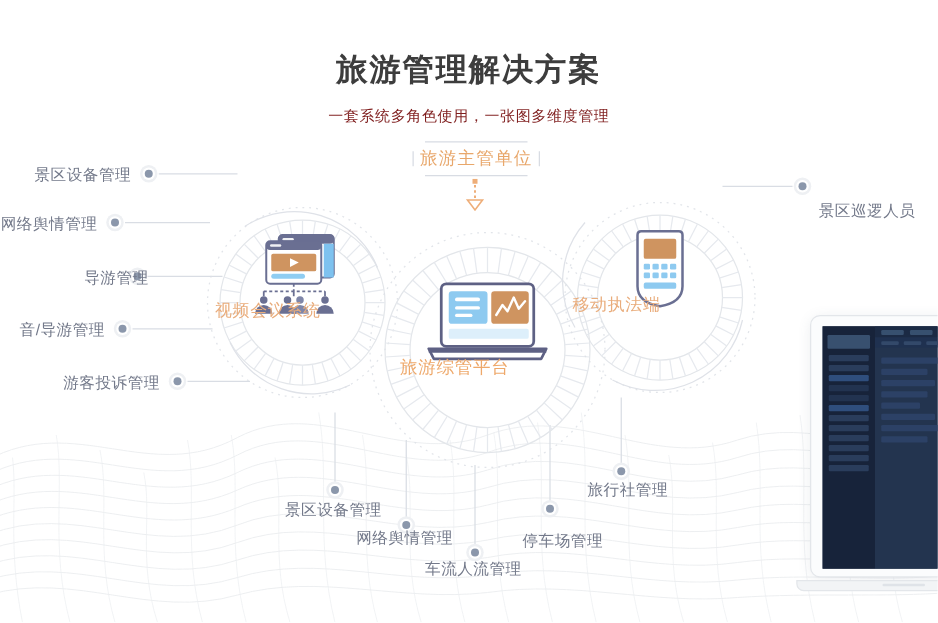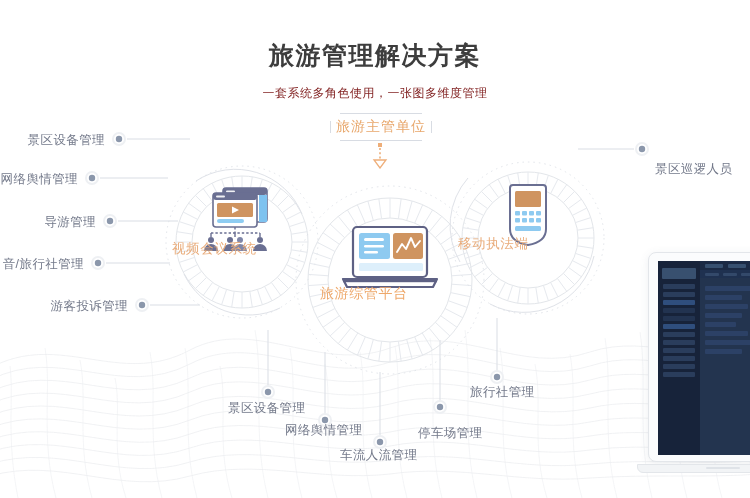--- a/index.html
+++ b/index.html
@@ -458,22 +458,22 @@
       <g transform="translate(497,377)">
           <circle r="7" fill="#eef0f3"></circle>
           <circle r="5" fill="#ffffff"></circle>
           <circle r="3.2" fill="#8b97ab"></circle>
         </g>
     </g>
   </svg>
 
   <div class="leaf r-al" style="left:0;top:132px;width:105px;">景区设备管理</div>
   <div class="leaf r-al" style="left:0;top:171px;width:78px;">网络舆情管理</div>
-  <div class="leaf r-al" style="left:0;top:214px;width:96px;">导游管理</div>
-  <div class="leaf r-al" style="left:0;top:256px;width:84px;">音/旅行社管理</div>
+  <div class="leaf r-al" style="left:0;top:214px;width:96px;padding-left:23px;">导游管理</div>
+  <div class="leaf r-al" style="left:0;top:256px;width:84px;">音/导游管理</div>
   <div class="leaf r-al" style="left:0;top:298px;width:128px;">游客投诉管理</div>
 
   <div class="leaf" style="left:655px;top:142px;margin-top:19px;">景区巡逻人员</div>
 
   <div class="leaf" style="left:228px;top:400px;">景区设备管理</div>
   <div class="leaf" style="left:285px;top:422px;">网络舆情管理</div>
   <div class="leaf" style="left:340px;top:447px;">车流人流管理</div>
   <div class="leaf" style="left:418px;top:425px;">停车场管理</div>
   <div class="leaf" style="left:457px;top:384px;margin-left:13px;">旅行社管理</div>
 

